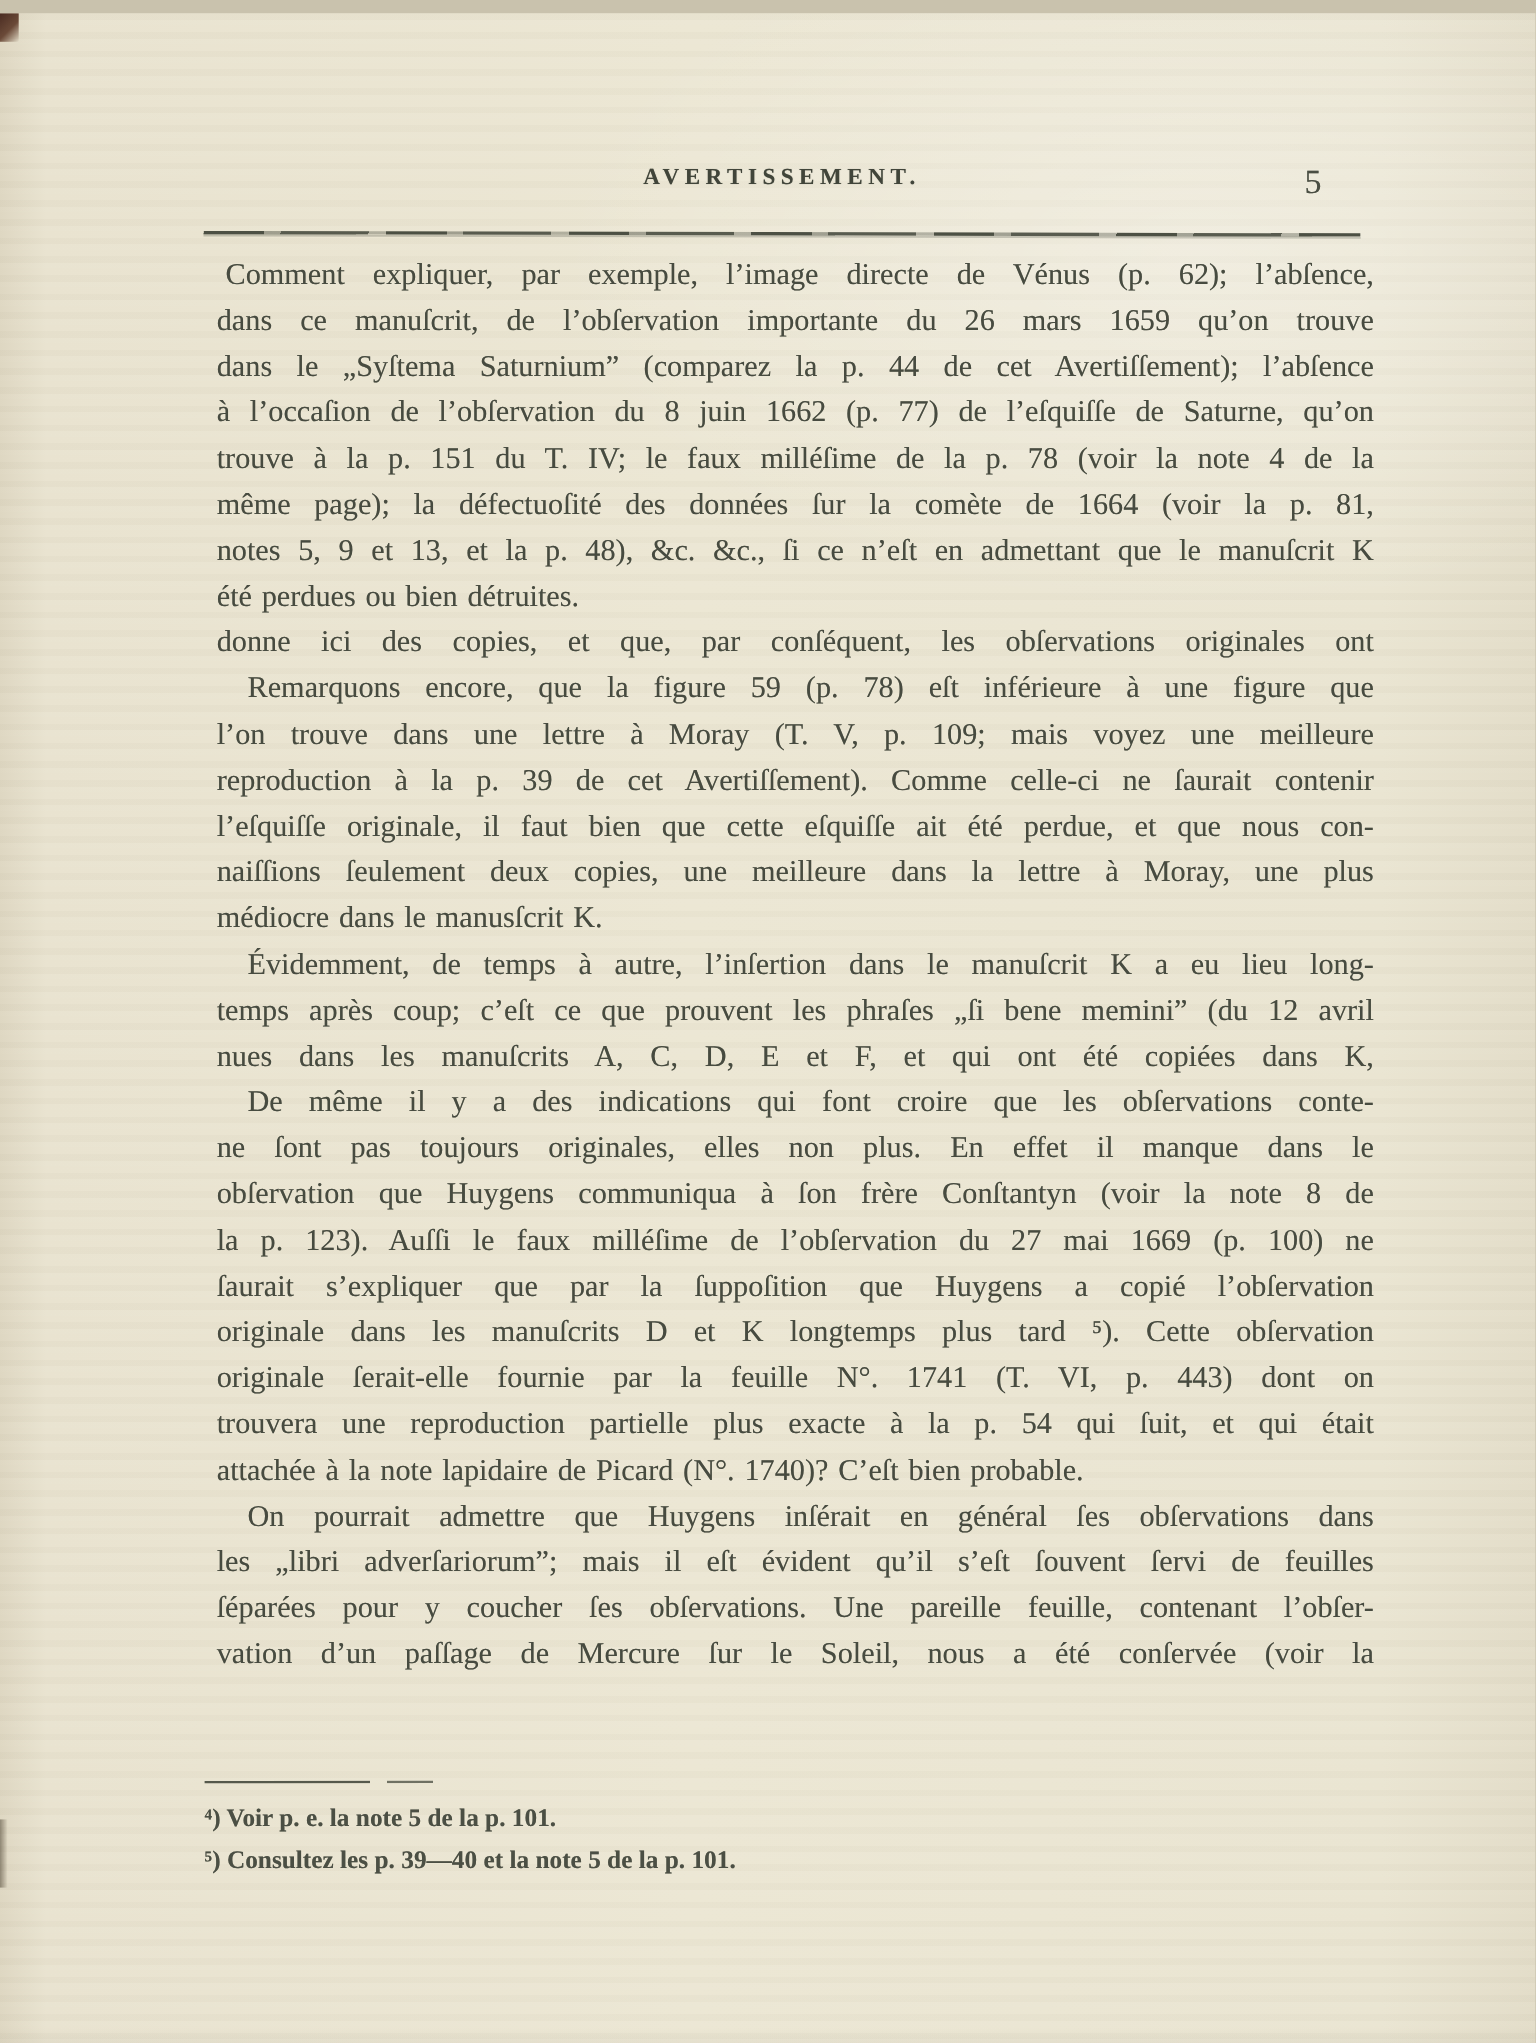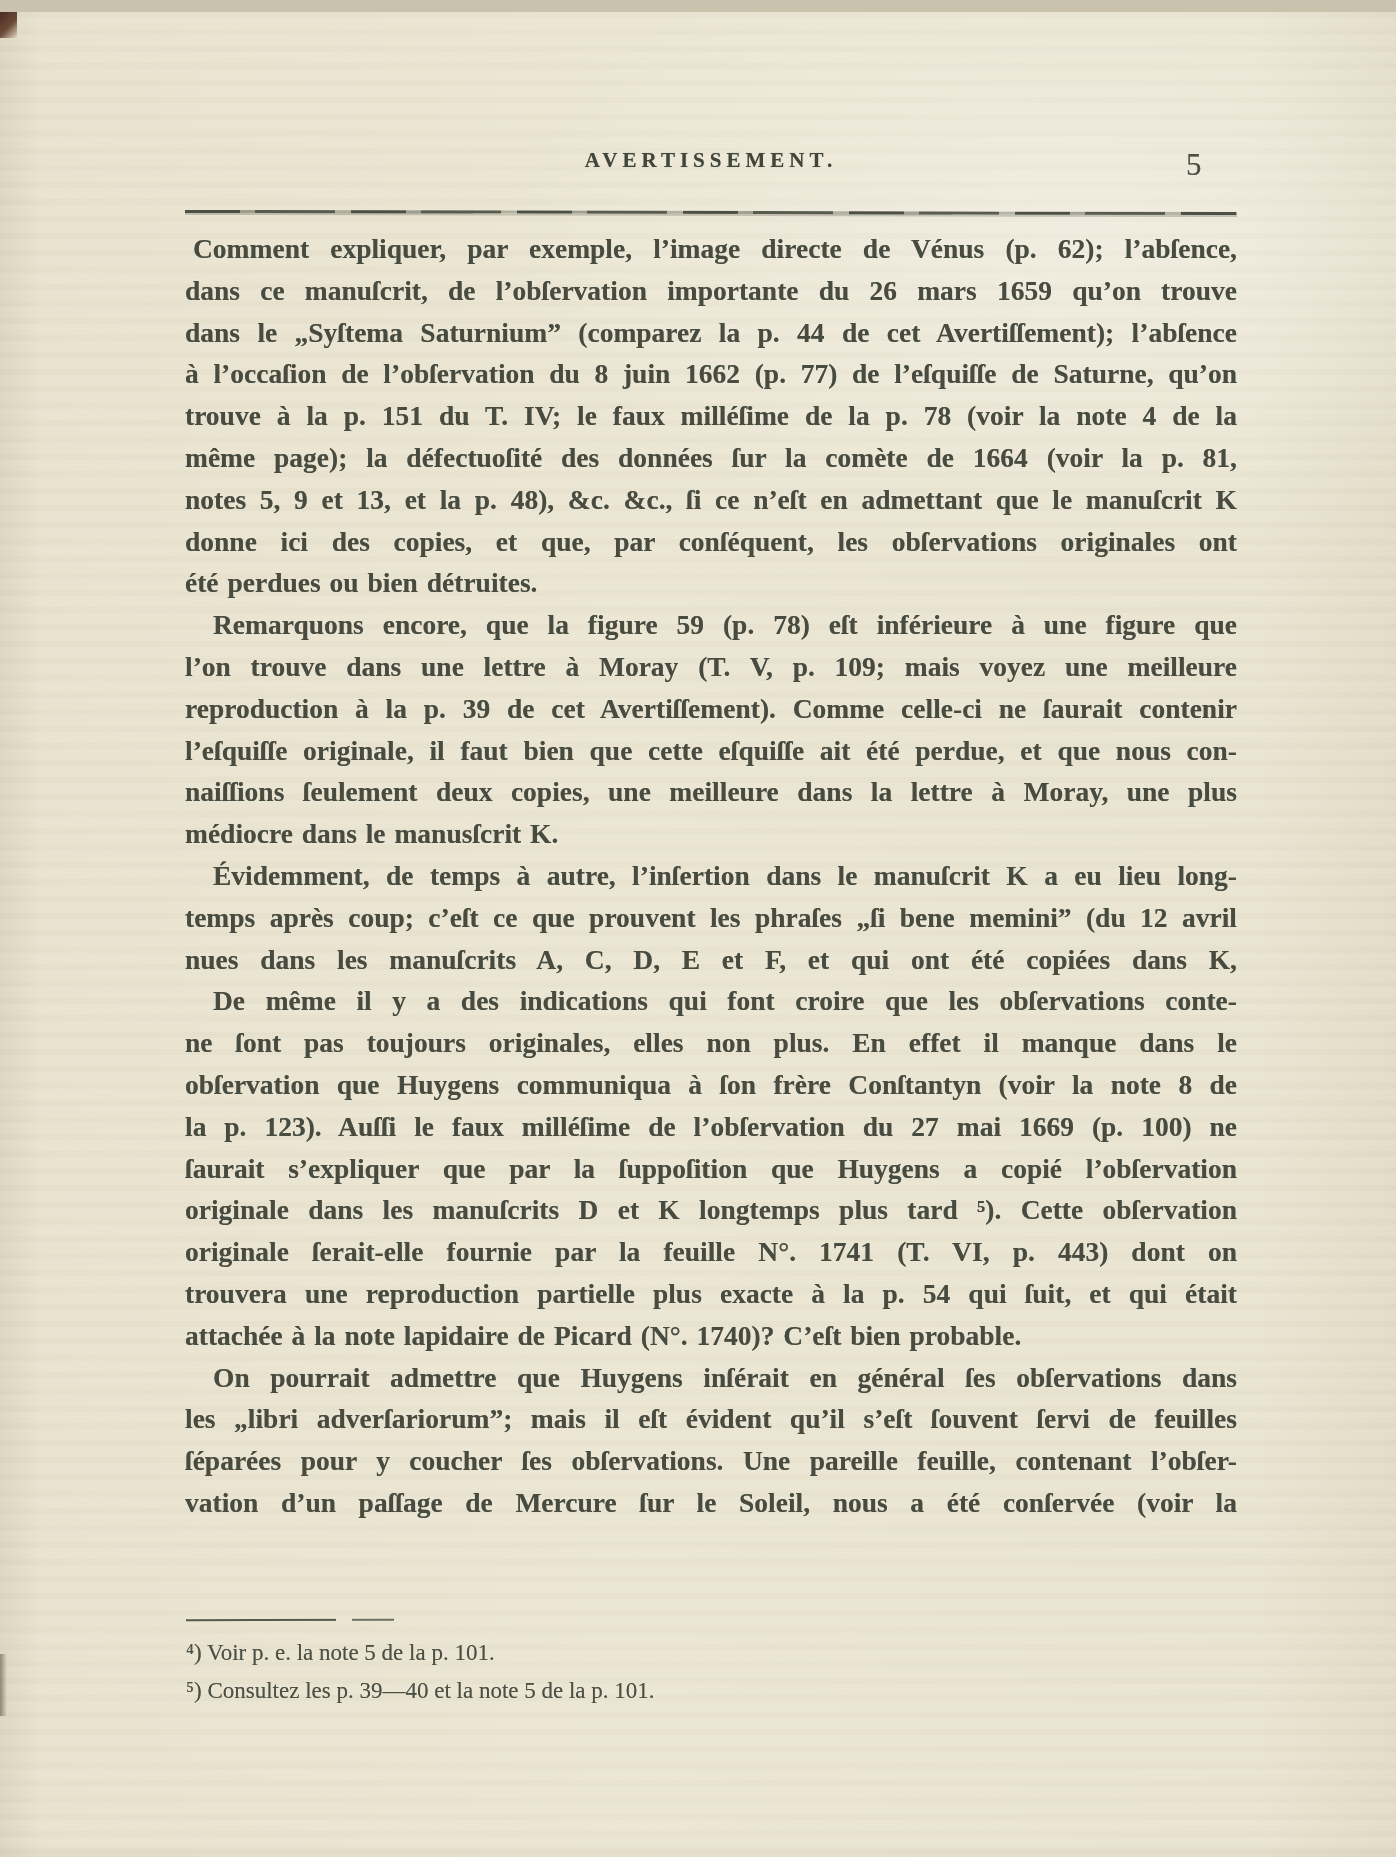--- a/index.html
+++ b/index.html
@@ -44,26 +44,25 @@
   }
   .head-rule{
     position:absolute;left:185px;top:199px;width:1052px;height:2.6px;
     background:repeating-linear-gradient(90deg,
       rgba(68,72,60,0.95) 0 55px, rgba(68,72,60,0.45) 55px 70px,
       rgba(68,72,60,0.88) 70px 150px, rgba(68,72,60,0.35) 150px 166px);
     box-shadow:0 2px 0 rgba(68,72,60,0.25);
     transform:rotate(0.12deg);
   }
   .body-text{
-    position:absolute;left:185px;top:216px;width:1052px;
+    position:absolute;left:197px;top:216px;width:1052px;
     font-size:27.5px;line-height:41.8px;
     word-spacing:2px;
     color:#474b40;
     text-shadow:0 0 0.6px rgba(70,75,60,0.45);
-    font-weight:bold;
   }
   .line{
     white-space:nowrap;
     text-align:justify;
     text-align-last:justify;
     height:41.8px;
   }
   .line.last{text-align-last:left;}
   .para .line.first{text-indent:28px;}
   .para.p0 .line.first{text-indent:8px;}
@@ -72,20 +71,21 @@
     background:linear-gradient(90deg,
       rgba(70,74,62,0.9) 0 150px, rgba(70,74,62,0) 150px 166px,
       rgba(70,74,62,0.75) 166px 208px, rgba(70,74,62,0) 208px);
     transform:rotate(-0.1deg);
   }
   .footnotes{
     position:absolute;left:186px;top:1622px;width:1052px;
     font-size:23px;line-height:37.5px;
     color:#4b4f44;
     text-shadow:0 0 0.5px rgba(70,75,60,0.45);
+    font-weight:bold;
   }
 </style>
 </head>
 <body>
 
 <div class="page">
   <div class="artifact-corner"></div>
   <div class="artifact-edge"></div>
 
   <div class="head-title">AVERTISSEMENT.</div>
@@ -94,22 +94,22 @@
 
   <div class="body-text">
       <div class="para p0">
         <div class="line first">Comment expliquer, par exemple, l’image directe de Vénus (p. 62); l’abſence,</div>
         <div class="line">dans ce manuſcrit, de l’obſervation importante du 26 mars 1659 qu’on trouve</div>
         <div class="line">dans le „Syſtema Saturnium” (comparez la p. 44 de cet Avertiſſement); l’abſence</div>
         <div class="line">à l’occaſion de l’obſervation du 8 juin 1662 (p. 77) de l’eſquiſſe de Saturne, qu’on</div>
         <div class="line">trouve à la p. 151 du T. IV; le faux milléſime de la p. 78 (voir la note 4 de la</div>
         <div class="line">même page); la défectuoſité des données ſur la comète de 1664 (voir la p. 81,</div>
         <div class="line">notes 5, 9 et 13, et la p. 48), &amp;c. &amp;c., ſi ce n’eſt en admettant que le manuſcrit K</div>
+        <div class="line last">été perdues ou bien détruites.</div>
         <div class="line">donne ici des copies, et que, par conſéquent, les obſervations originales ont</div>
-        <div class="line last">été perdues ou bien détruites.</div>
       </div>
       <div class="para p1">
         <div class="line first">Remarquons encore, que la figure 59 (p. 78) eſt inférieure à une figure que</div>
         <div class="line">l’on trouve dans une lettre à Moray (T. V, p. 109; mais voyez une meilleure</div>
         <div class="line">reproduction à la p. 39 de cet Avertiſſement). Comme celle-ci ne ſaurait contenir</div>
         <div class="line">l’eſquiſſe originale, il faut bien que cette eſquiſſe ait été perdue, et que nous con-</div>
         <div class="line">naiſſions ſeulement deux copies, une meilleure dans la lettre à Moray, une plus</div>
         <div class="line last">médiocre dans le manusſcrit K.</div>
       </div>
       <div class="para p2">

